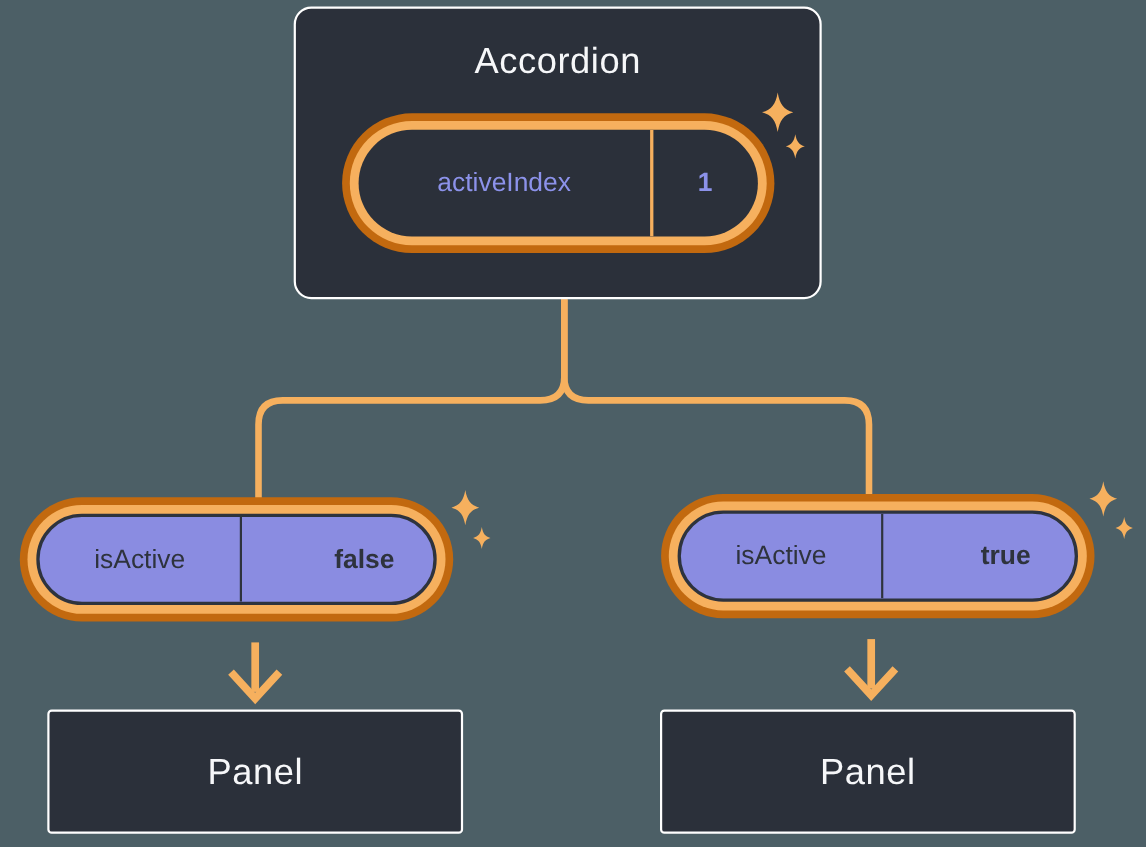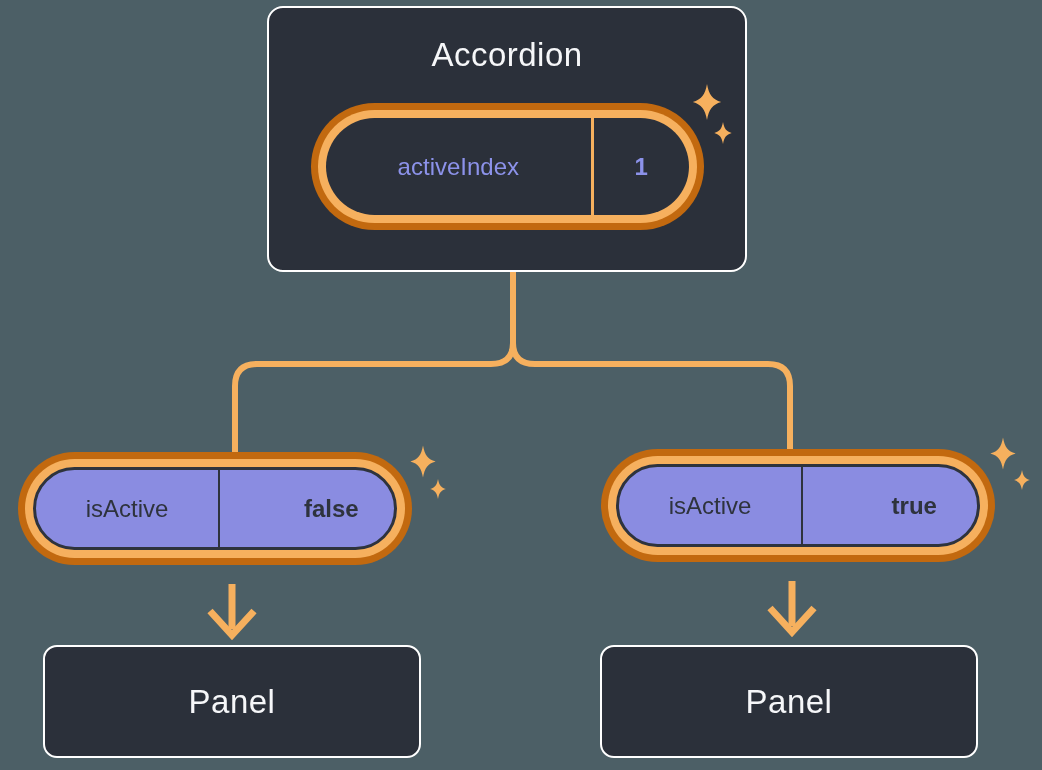--- a/index.html
+++ b/index.html
@@ -34,21 +34,21 @@
     border-radius:16px;
     display:flex;flex-direction:column;align-items:center;
   }
   .node-title{
     color:var(--title-text);
     font-size:33px;font-weight:500;letter-spacing:.5px;
   }
   .accordion-box .node-title{margin-top:27px;line-height:40px;}
   .panel-box{
     top:645px;width:378px;height:113px;
-    border-radius:14px;
+    border-radius:4px;
     display:flex;align-items:center;justify-content:center;
   }
   .panel-left{left:43px;}
   .panel-right{left:600px;}
 
   
   .pill{
     border-radius:999px;
     background:var(--accent-dark);
     padding:7px;

